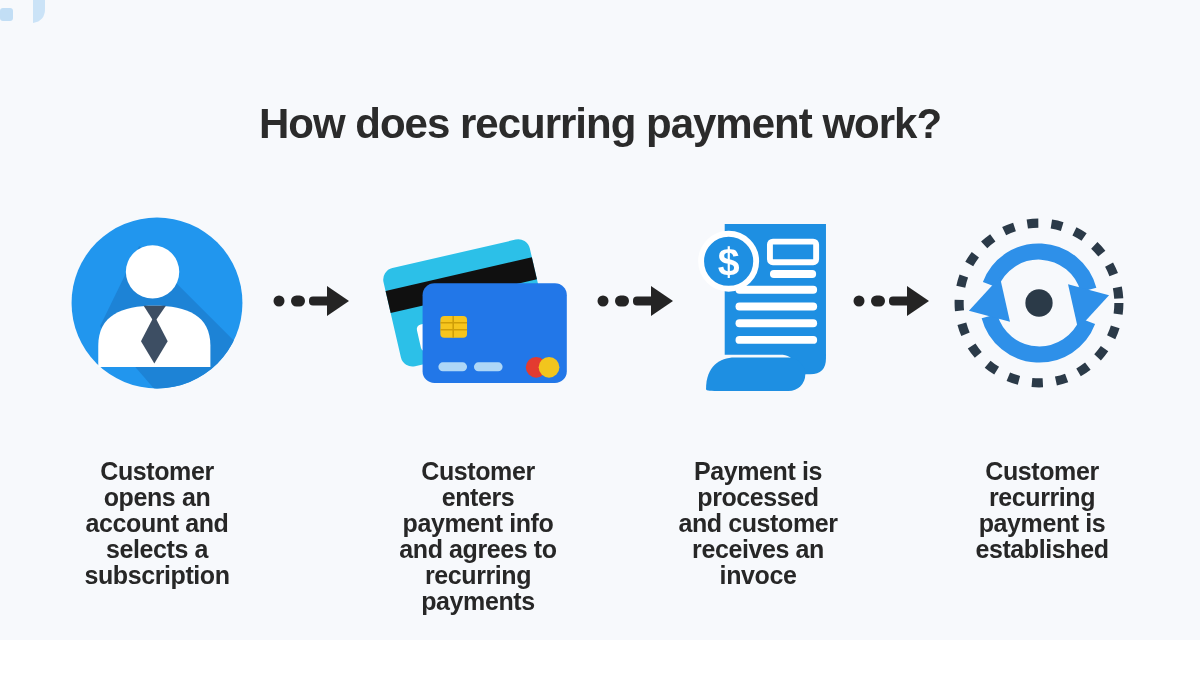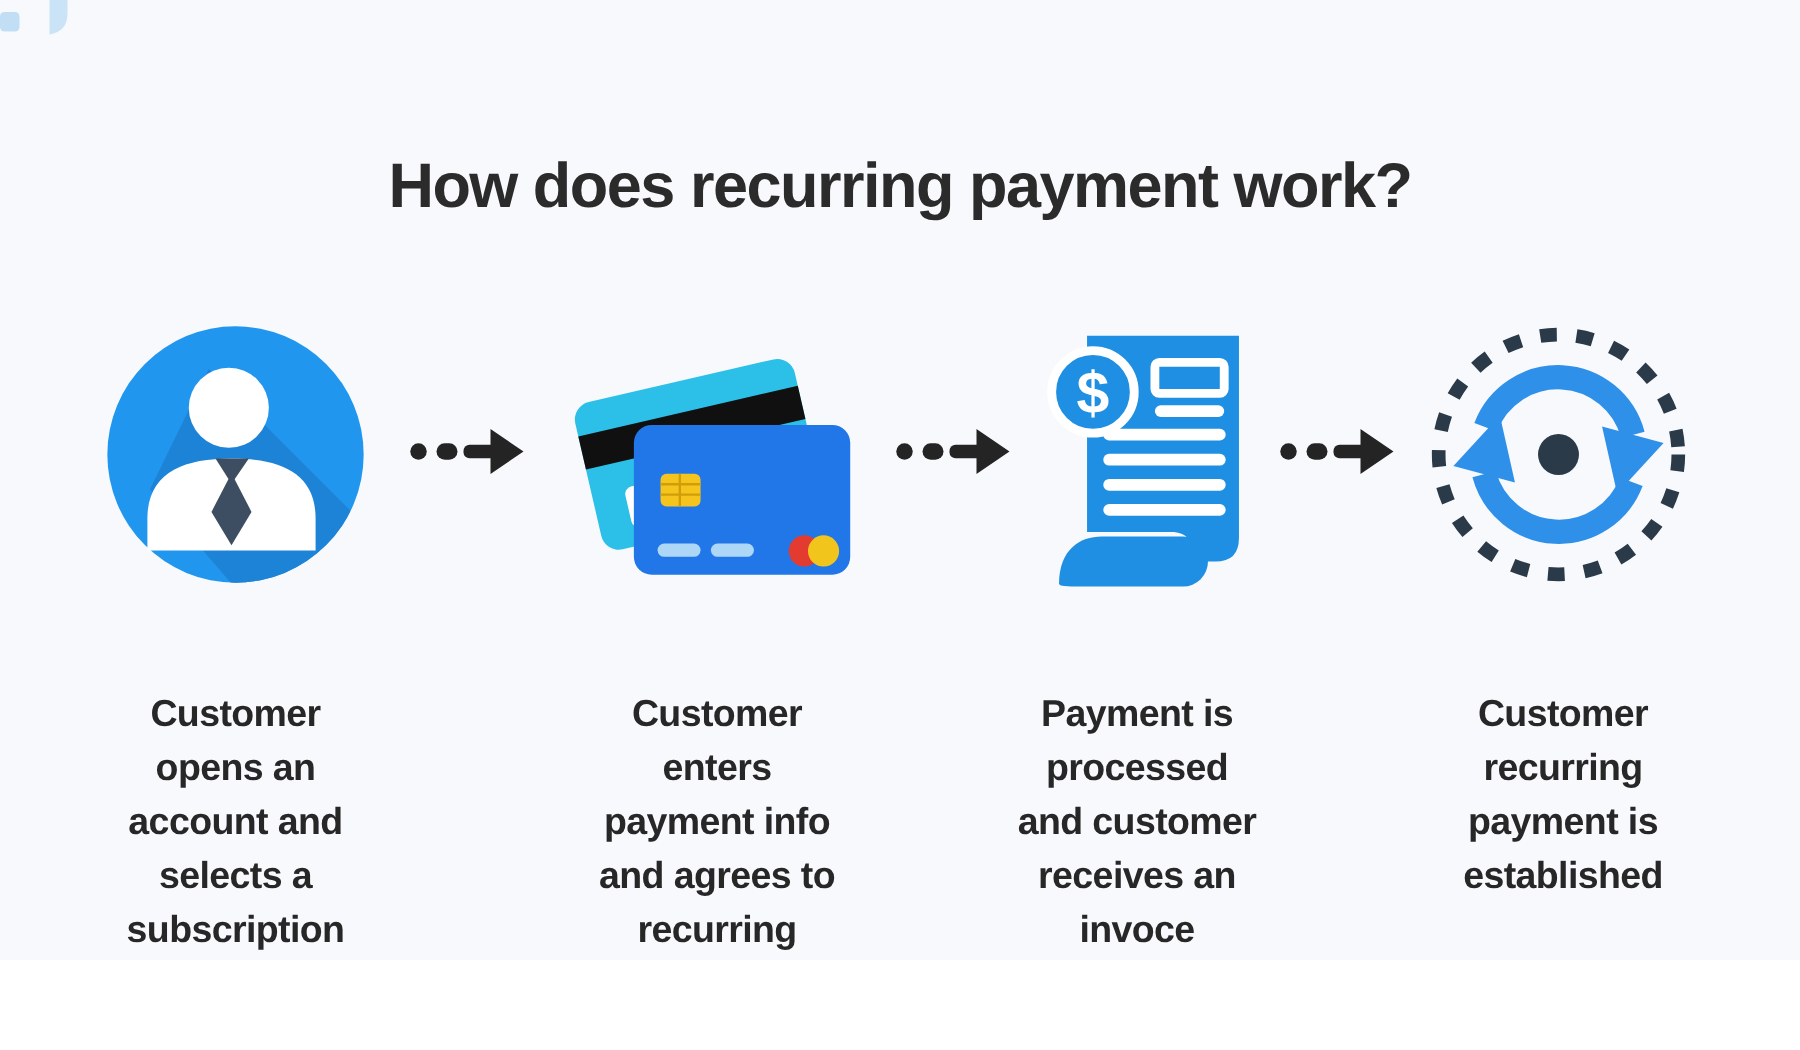--- a/index.html
+++ b/index.html
@@ -13,21 +13,21 @@
   .title{
     position:absolute;top:100px;left:0;width:1200px;
     text-align:center;
     font-size:42px;font-weight:700;letter-spacing:-1px;
     color:var(--title-text,#2b2b2b);
   }
   .icon{position:absolute;}
   .step-text{
     position:absolute;top:458px;width:300px;
     text-align:center;white-space:pre-line;
-    font-size:25px;line-height:36px;font-weight:700;letter-spacing:-0.4px;
+    font-size:25px;line-height:26px;font-weight:700;letter-spacing:-0.4px;
     color:var(--step-text,#272727);
   }
   .step1-text{left:7px;}
   .step2-text{left:328px;}
   .step3-text{left:608px;}
   .step4-text{left:892px;}
 
   .icon-person{left:68px;top:214px;}
   .icon-cards{left:370px;top:227px;}
   .icon-invoice{left:697px;top:218px;}

